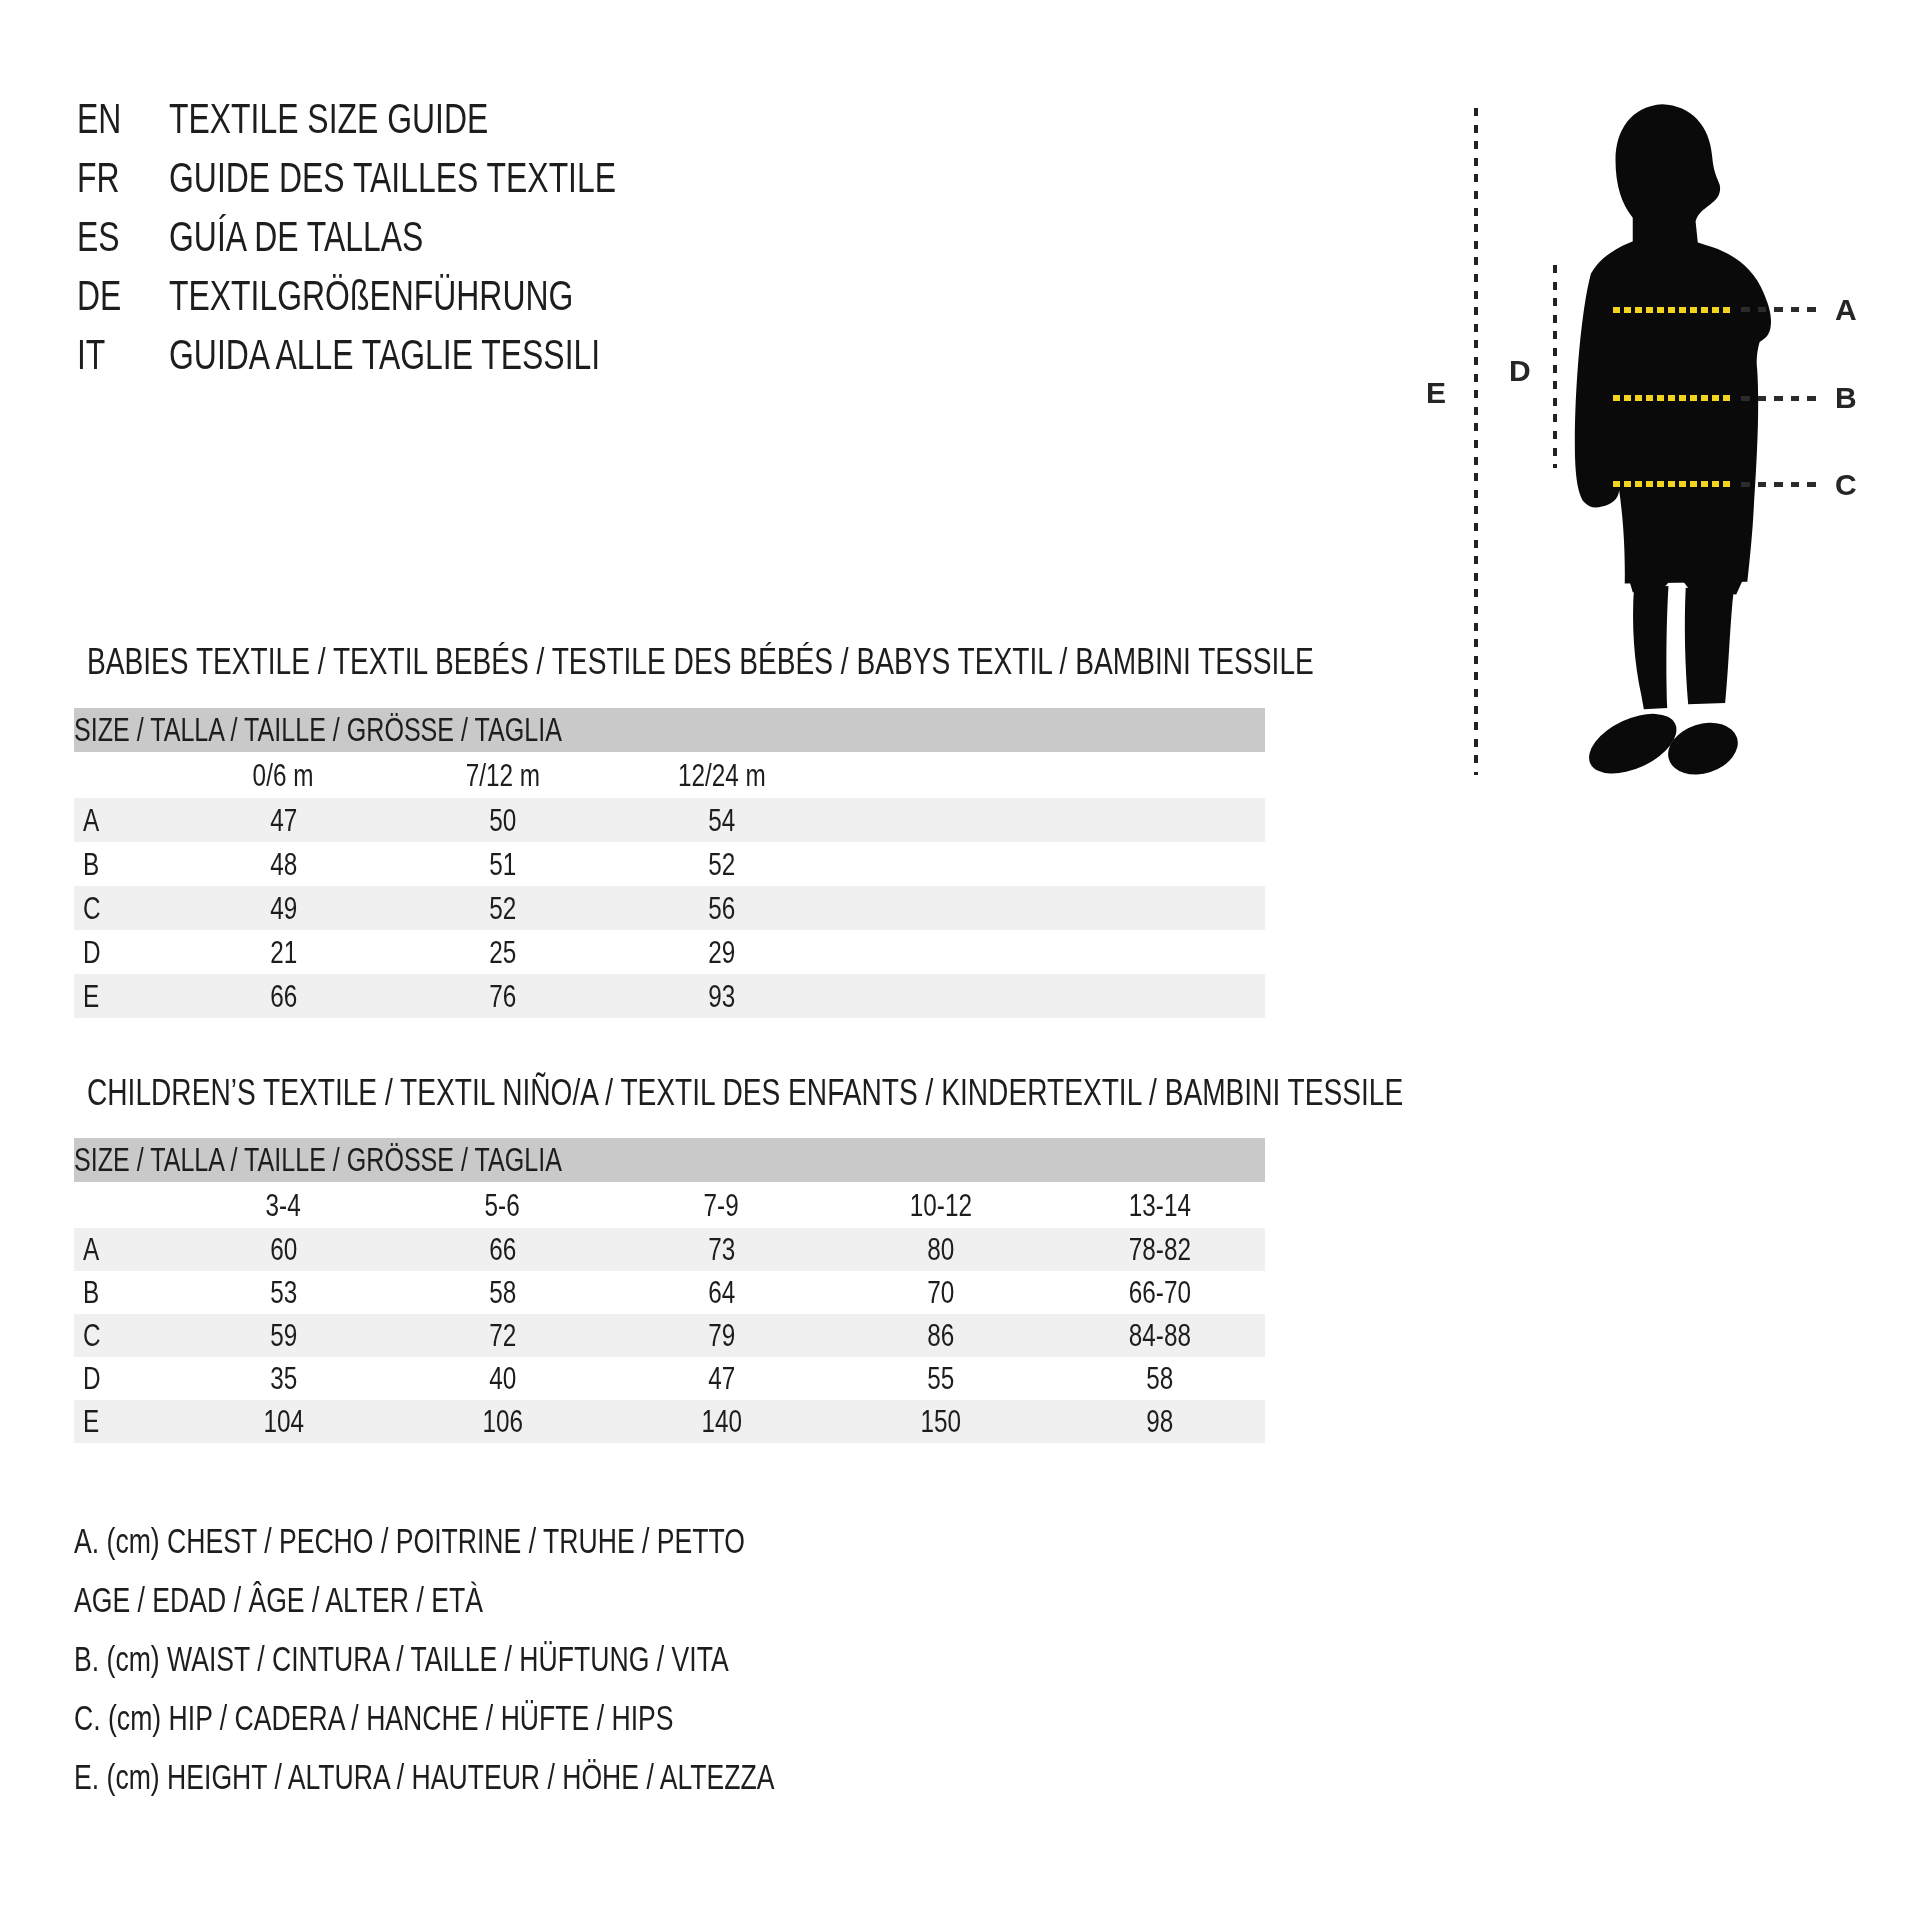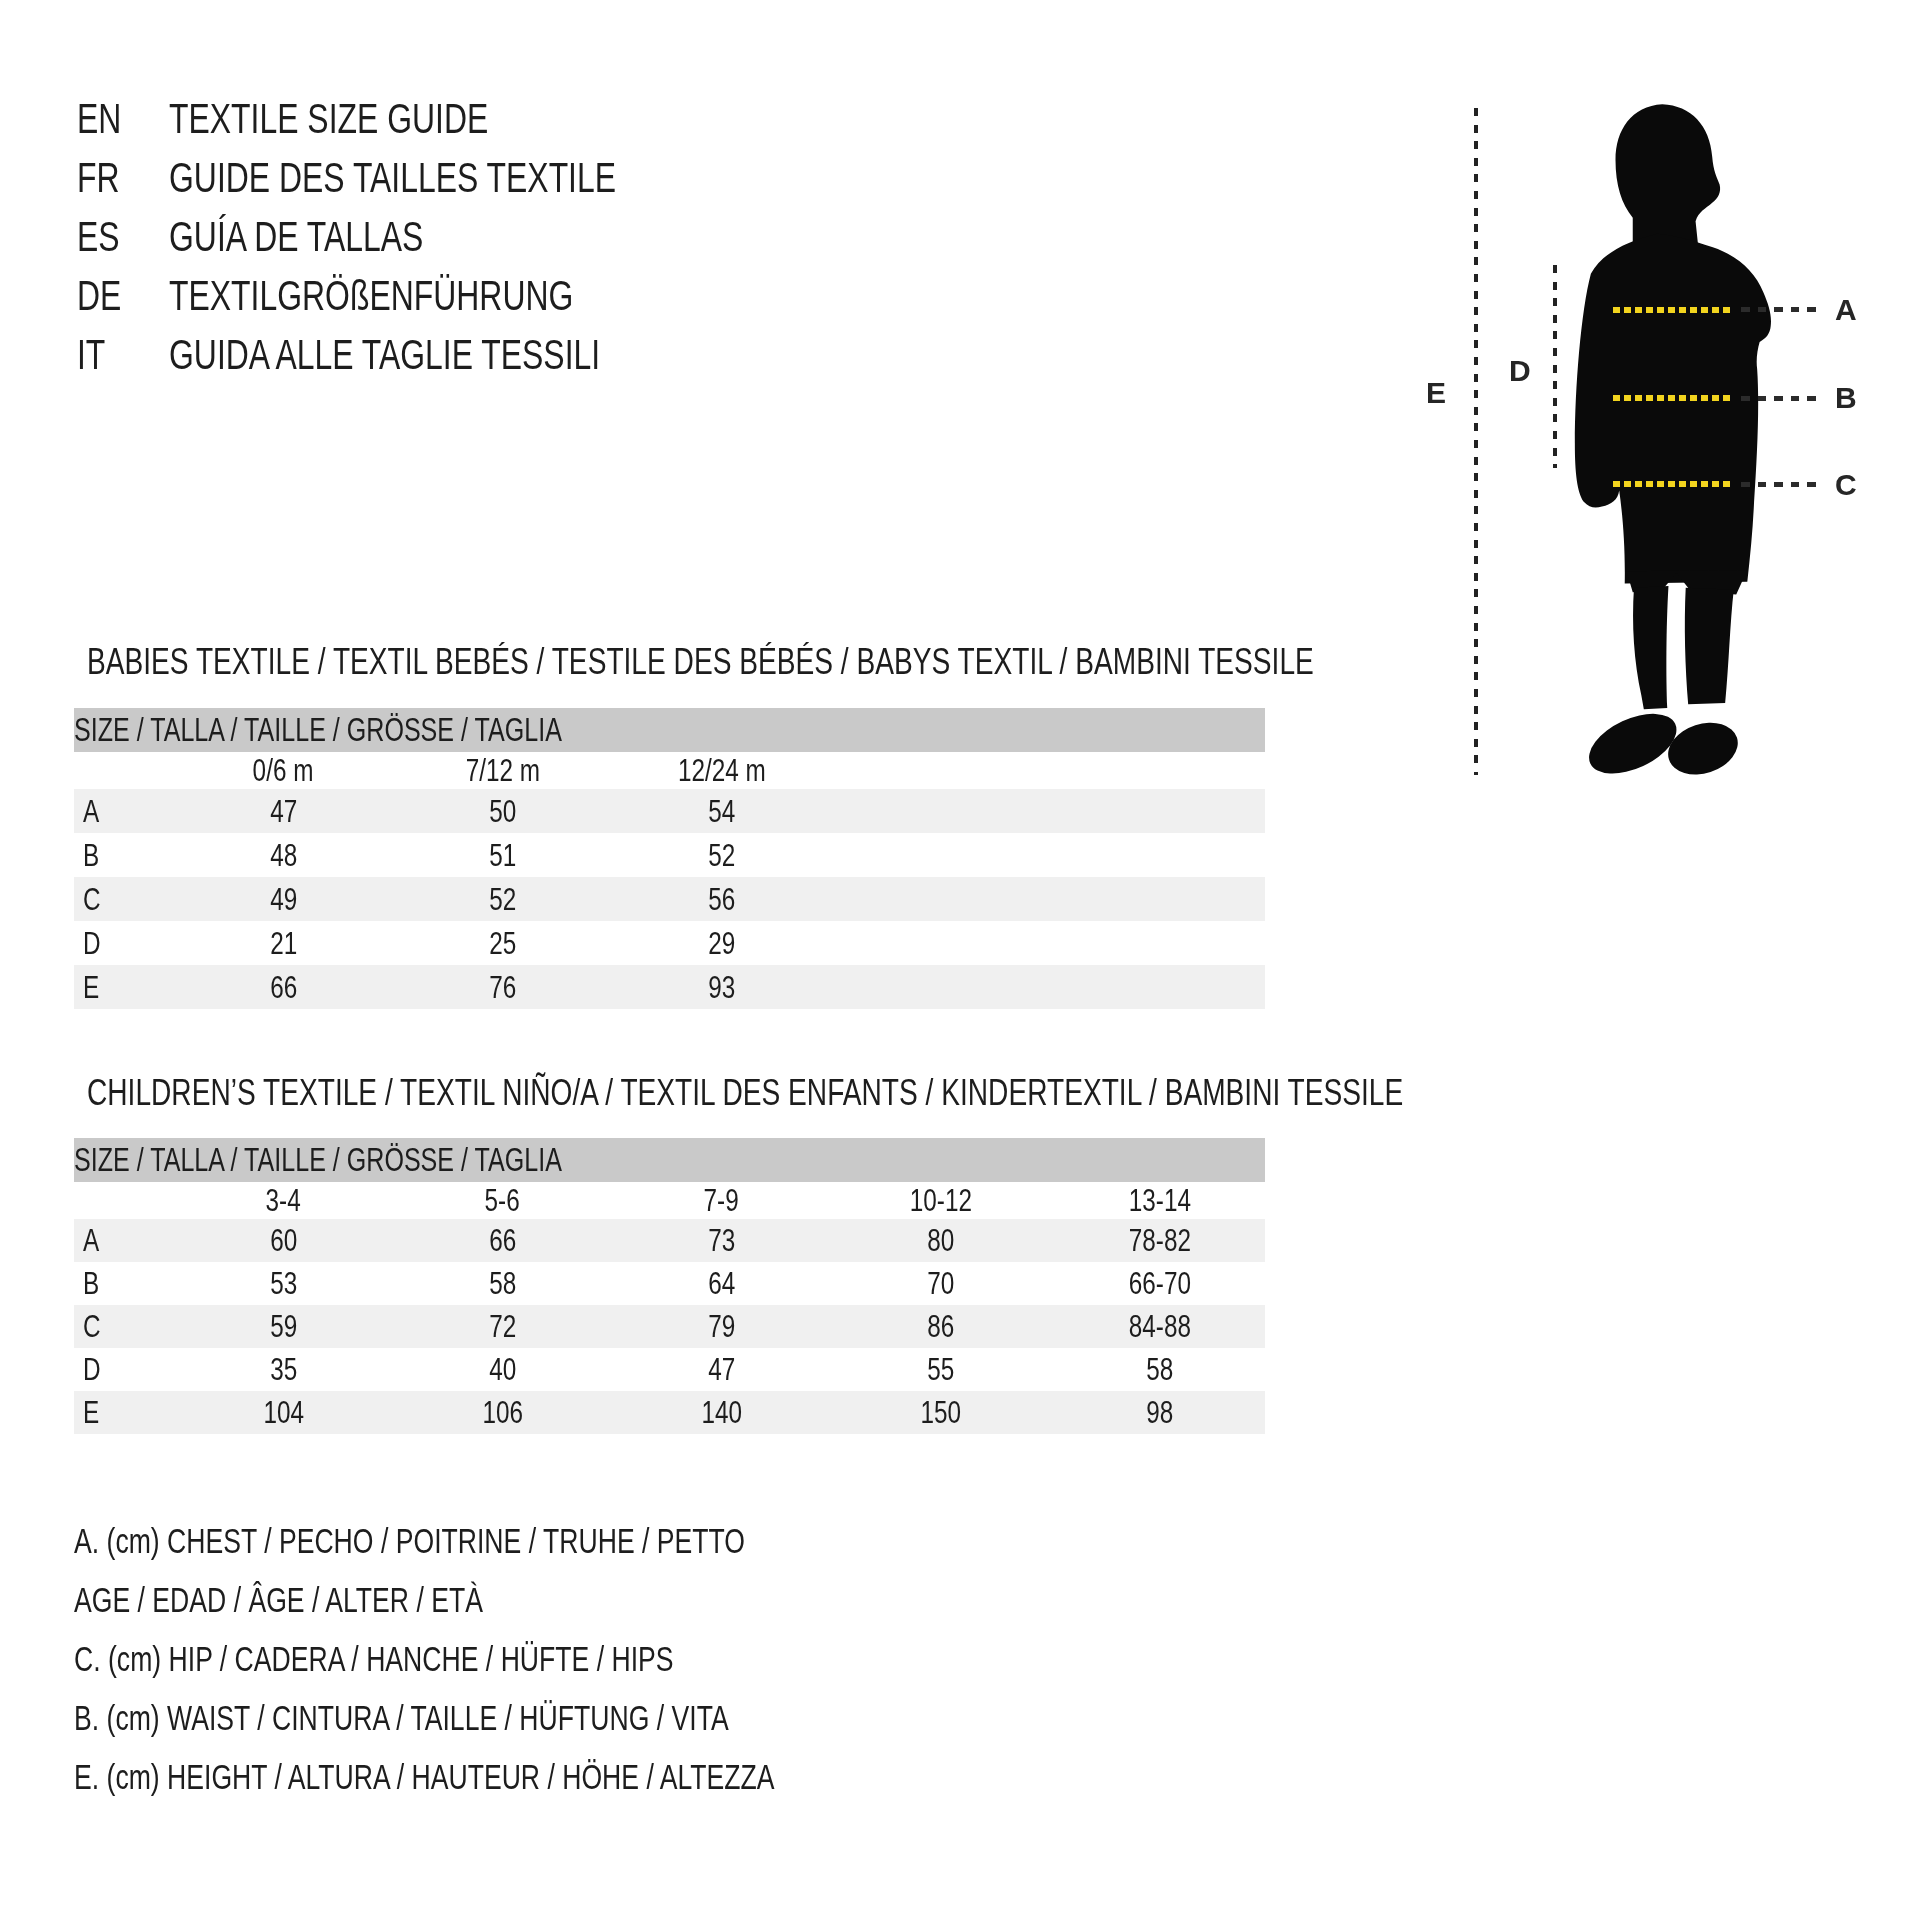--- a/index.html
+++ b/index.html
@@ -28,21 +28,21 @@
   
   .sec-title{position:absolute;left:87px;font-size:37px;line-height:44px;}
 
   
   .tbl{position:absolute;left:74px;width:1191px;}
   .bar{height:44px;background:#c9c9c9;display:flex;align-items:center;
        padding-left:0;box-sizing:border-box;font-size:33px;}
   .cols,.trow{display:grid;align-items:center;font-size:32px;}
   .c3{grid-template-columns:100px repeat(3,219px);}
   .c5{grid-template-columns:100px repeat(5,219px);}
-  .cols{height:37px;}
+  .cols{height:46px;}
   .trow{height:44px;}
   .children .trow{height:43px;}
   .cell{text-align:center;}
   .cell.lab{text-align:left;padding-left:8.6px;}
   .alt{background:#f0f0f0;}
 
   
   .legend{position:absolute;left:74px;top:1511px;font-size:35px;}
   .leg-row{height:59px;display:flex;align-items:center;}
 </style>
@@ -213,24 +213,24 @@
   </div>
 
   <div class="legend">
     <div class="leg-row">
         <span class="cd">A. (cm) CHEST / PECHO / POITRINE / TRUHE / PETTO</span>
       </div>
     <div class="leg-row">
         <span class="cd">AGE / EDAD / ÂGE / ALTER / ETÀ</span>
       </div>
     <div class="leg-row">
+        <span class="cd">B. (cm) WAIST / CINTURA / TAILLE / HÜFTUNG / VITA</span>
+      </div>
+    <div class="leg-row">
         <span class="cd">C. (cm) HIP / CADERA / HANCHE / HÜFTE / HIPS</span>
       </div>
     <div class="leg-row">
-        <span class="cd">B. (cm) WAIST / CINTURA / TAILLE / HÜFTUNG / VITA</span>
-      </div>
-    <div class="leg-row">
         <span class="cd">E. (cm) HEIGHT / ALTURA / HAUTEUR / HÖHE / ALTEZZA</span>
       </div>
   </div>
 
 </div>
 
 
 </body></html>

